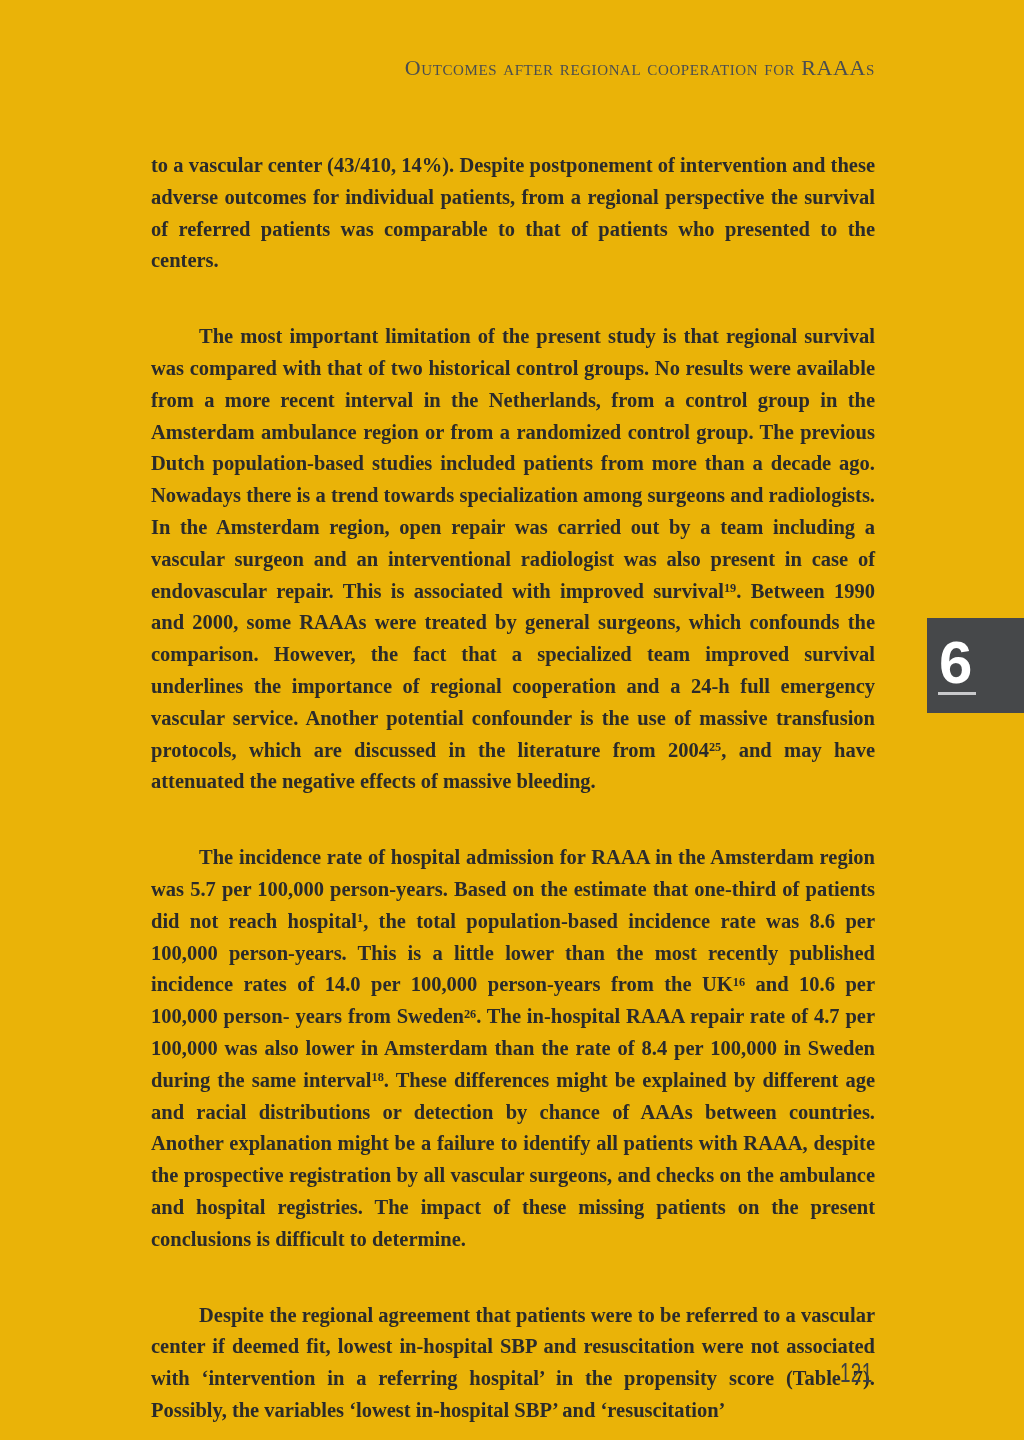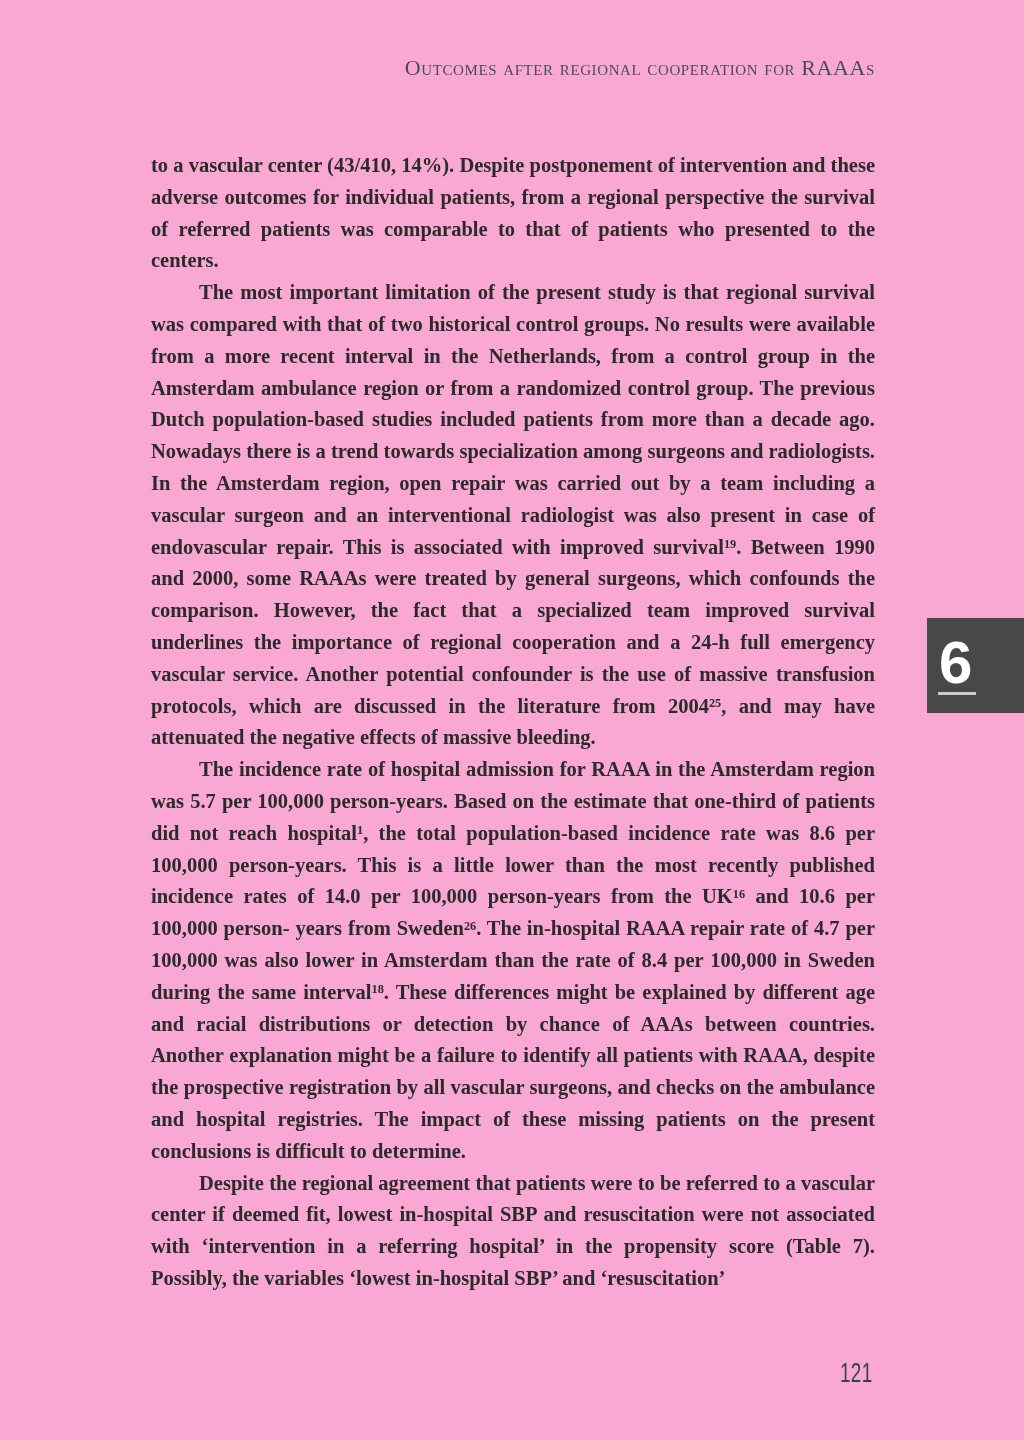--- a/index.html
+++ b/index.html
@@ -4,21 +4,21 @@
 <style>
   html, body {
     margin: 0;
     padding: 0;
     background: #ffffff;
   }
   .page {
     position: relative;
     width: 1024px;
     height: 1440px;
-    background: #f9a8d4;
+    background: #eab308;
     overflow: hidden;
     font-family: "Liberation Serif", "DejaVu Serif", serif;
   }
   .running-header {
     position: absolute;
     top: 55px;
     right: 149px;
     font-size: 22px;
     font-variant: small-caps;
     letter-spacing: 0.6px;
@@ -35,20 +35,21 @@
     text-align: justify;
     color: #2b2b2b;
     font-weight: bold;
   }
   .para {
     margin: 0;
     padding: 0;
   }
   .para.indent {
     text-indent: 48px;
+    margin-top: 44px;
   }
   .body-text sup {
     font-size: 0.6em;
     line-height: 0;
     vertical-align: baseline;
     position: relative;
     top: -0.45em;
   }
   .chapter-tab {
     position: absolute;

